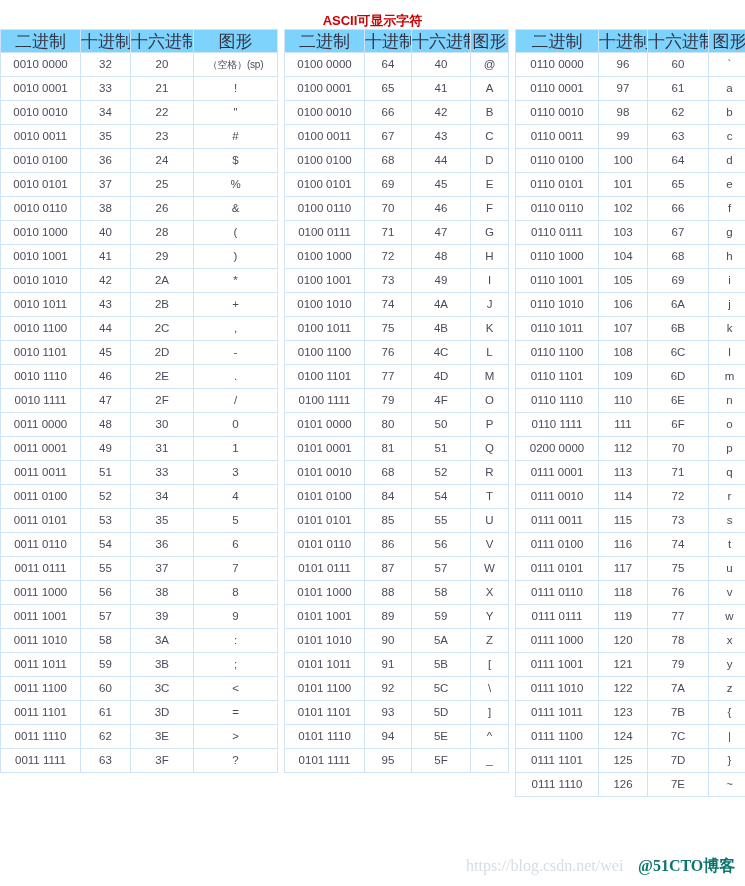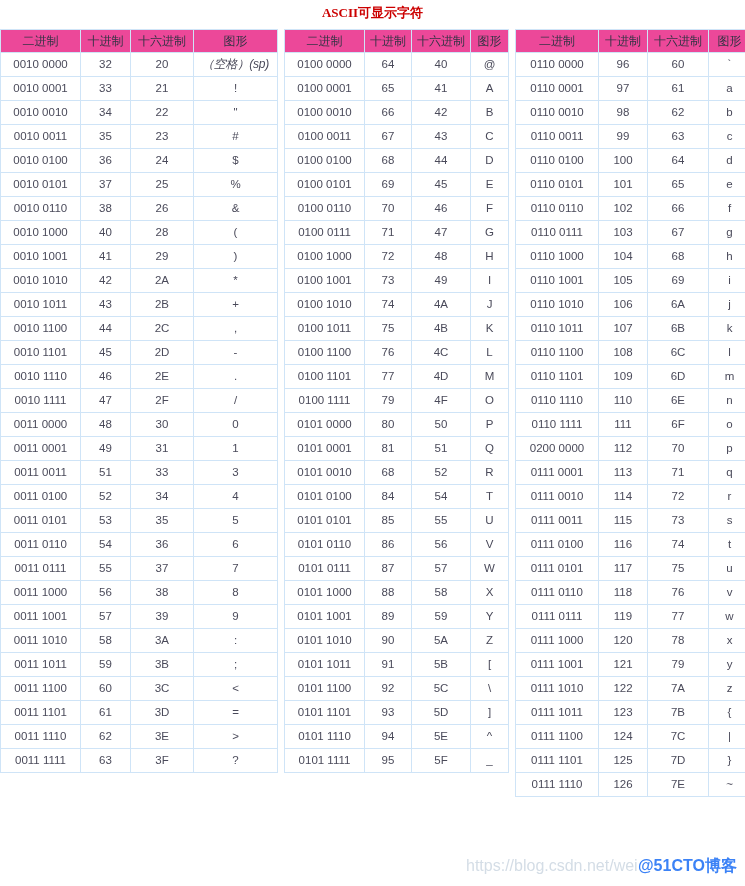--- a/index.html
+++ b/index.html
@@ -14,23 +14,22 @@
     position: relative;
     overflow: hidden;
   }
 
   .page-title {
     text-align: center;
     color: #cc0000;
     font-weight: bold;
     font-size: 13px;
     line-height: 14px;
-    padding-top: 6px;
+    padding-top: 14px;
     letter-spacing: 0px;
-    font-family: Liberation Serif, serif;
   }
 
   .tables-row {
     position: absolute;
     top: 29px;
     left: 0;
     width: 745px;
     display: flex;
     align-items: flex-start;
   }
@@ -51,24 +50,24 @@
     text-align: center;
     vertical-align: middle;
     color: #4a4a5a;
     padding: 0;
     font-weight: normal;
     white-space: nowrap;
     overflow: hidden;
   }
 
   .ascii-table th {
-    background: #ec4899;
+    background: #7dd3fc;
     color: #333344;
     height: 22px;
-    font-size: 12px;
+    font-size: 17px;
   }
 
   
   .t1 { width: 275px; }
   .t1 .c-bin  { width: 79px; }
   .t1 .c-dec  { width: 49px; }
   .t1 .c-hex  { width: 62px; }
   .t1 .c-gly  { width: 83px; }
 
   
@@ -82,38 +81,38 @@
   .t3 { width: 233px; }
   .t3 .c-bin  { width: 82px; }
   .t3 .c-dec  { width: 48px; }
   .t3 .c-hex  { width: 60px; }
   .t3 .c-gly  { width: 41px; }
 
   .gap-a { width: 6px; flex: 0 0 6px; }
   .gap-b { width: 6px; flex: 0 0 6px; }
 
   .glyph { font-family: "Liberation Sans", "DejaVu Sans", sans-serif; }
-  .glyph-space { font-size: 12px; letter-spacing: -0.2px; font-style: italic; }
+  .glyph-space { font-size: 10px; letter-spacing: -0.2px; }
 
   .watermark {
     position: absolute;
     left: 466px;
     top: 856px;
     font-size: 16px;
     line-height: 20px;
     color: #d4dde6;
     white-space: nowrap;
     pointer-events: none;
-    font-family: Liberation Sans, sans-serif;
+    font-family: Liberation Serif, serif;
   }
   .watermark .wm-b {
     position: absolute;
     left: 172px;
     top: 0;
-    color: #3b82f6;
+    color: #0f766e;
     font-weight: bold;
   }
 </style>
 </head>
 <body>
 
 <div class="page-title">ASCII可显示字符</div>
 
 <div class="tables-row">
   <table class="ascii-table t1" id="tbl-1">

